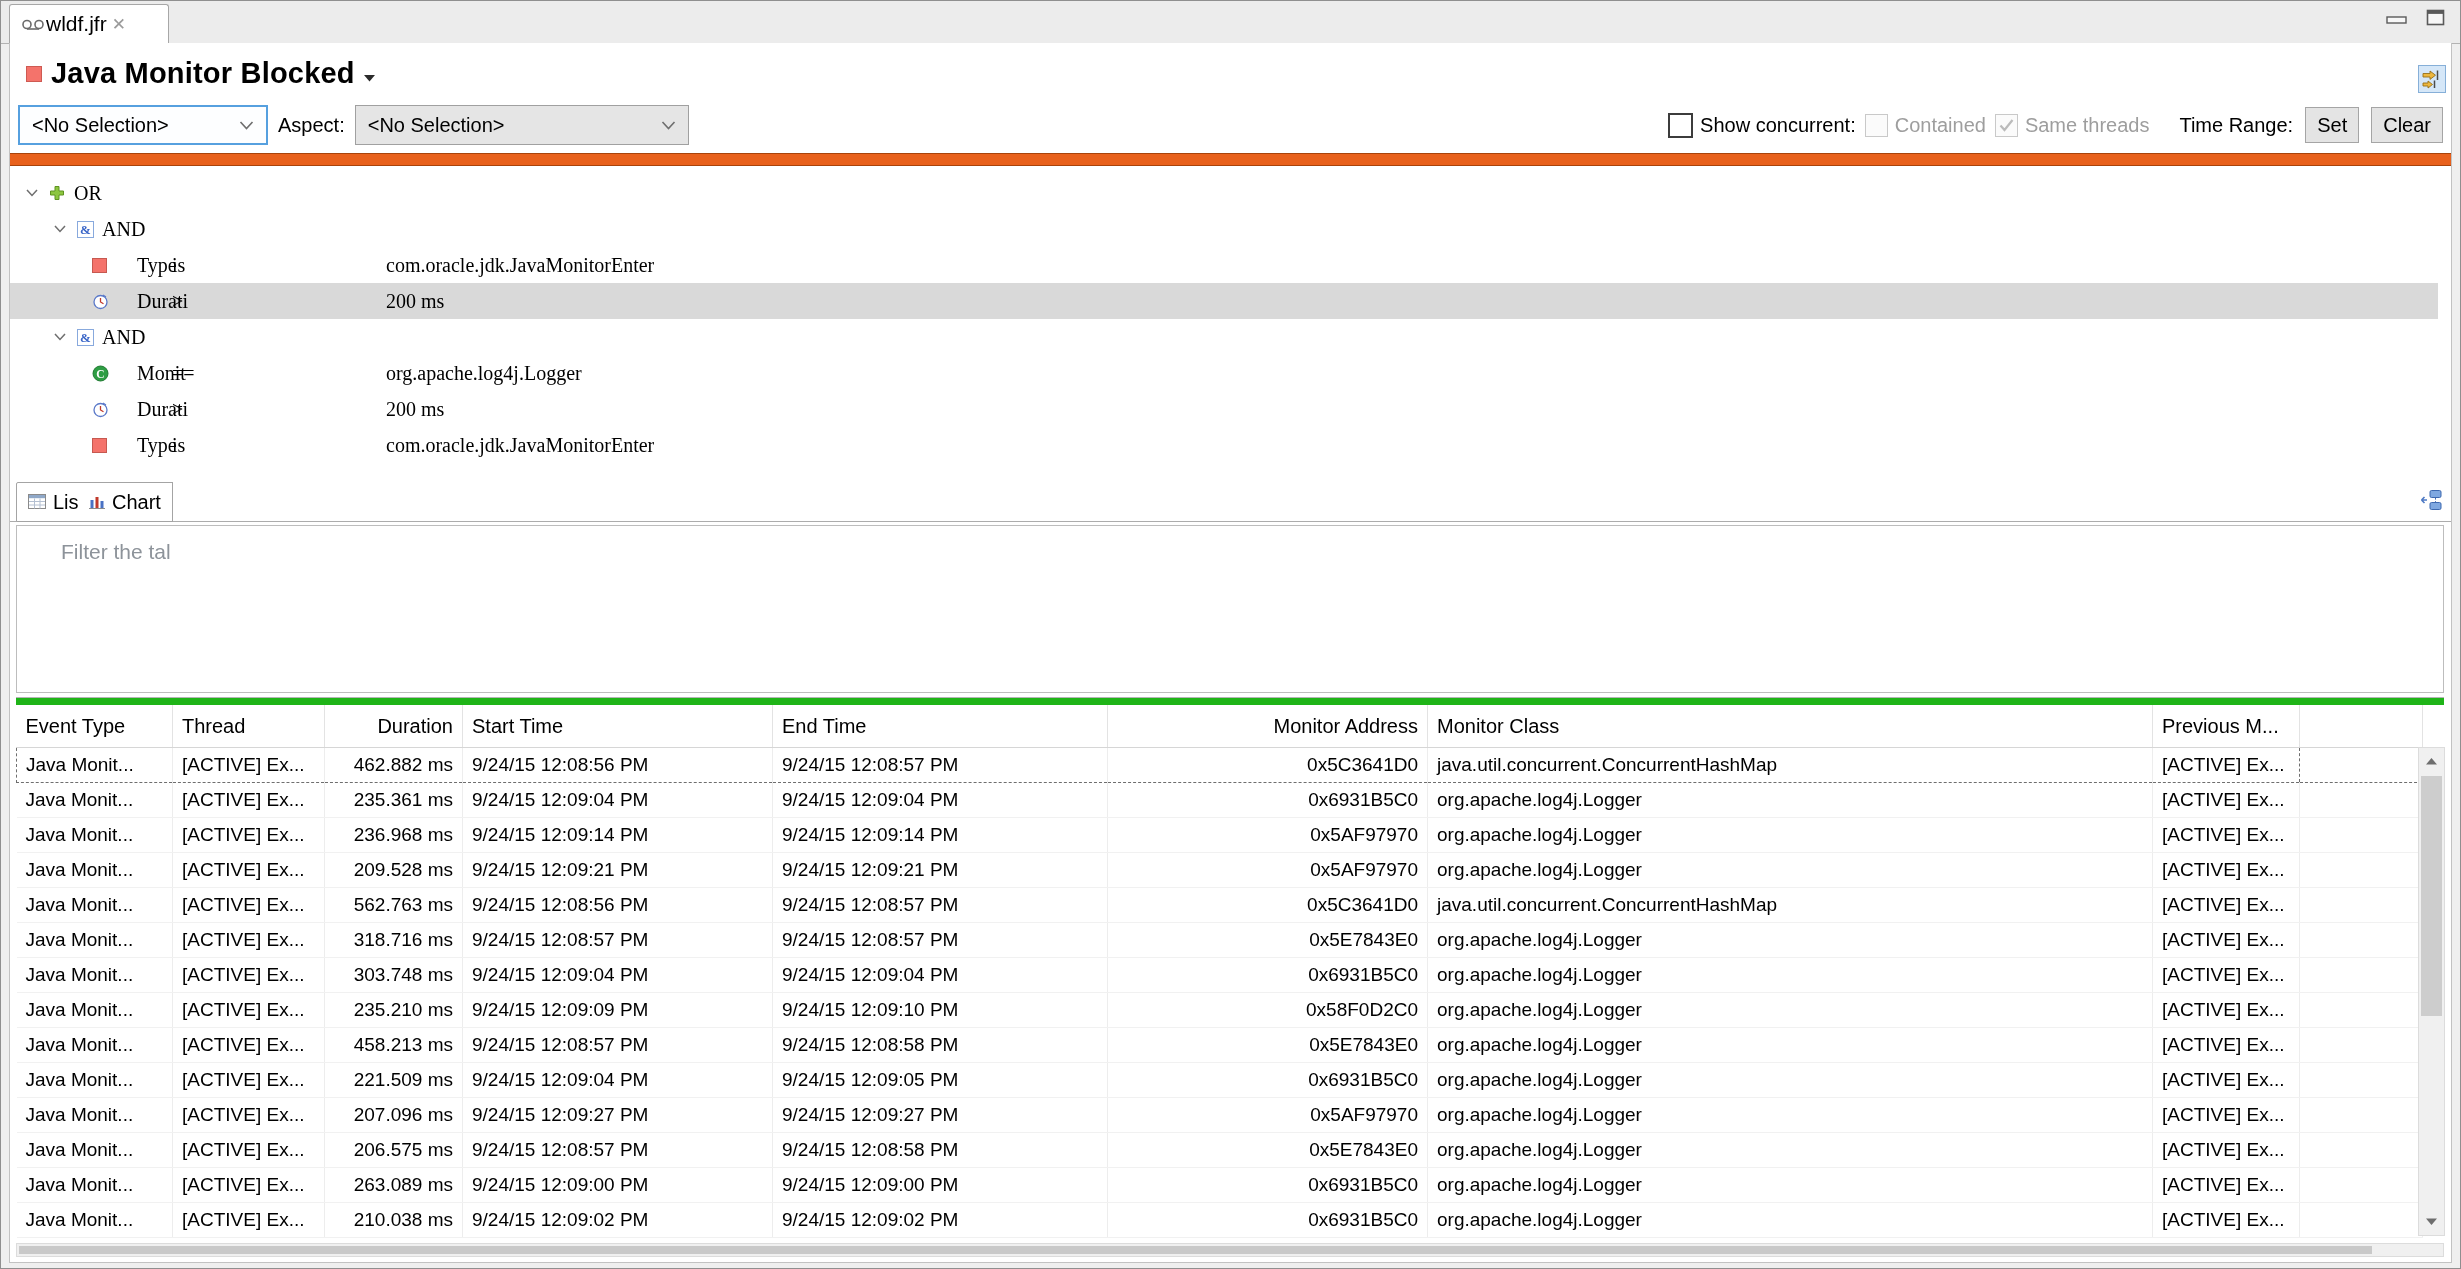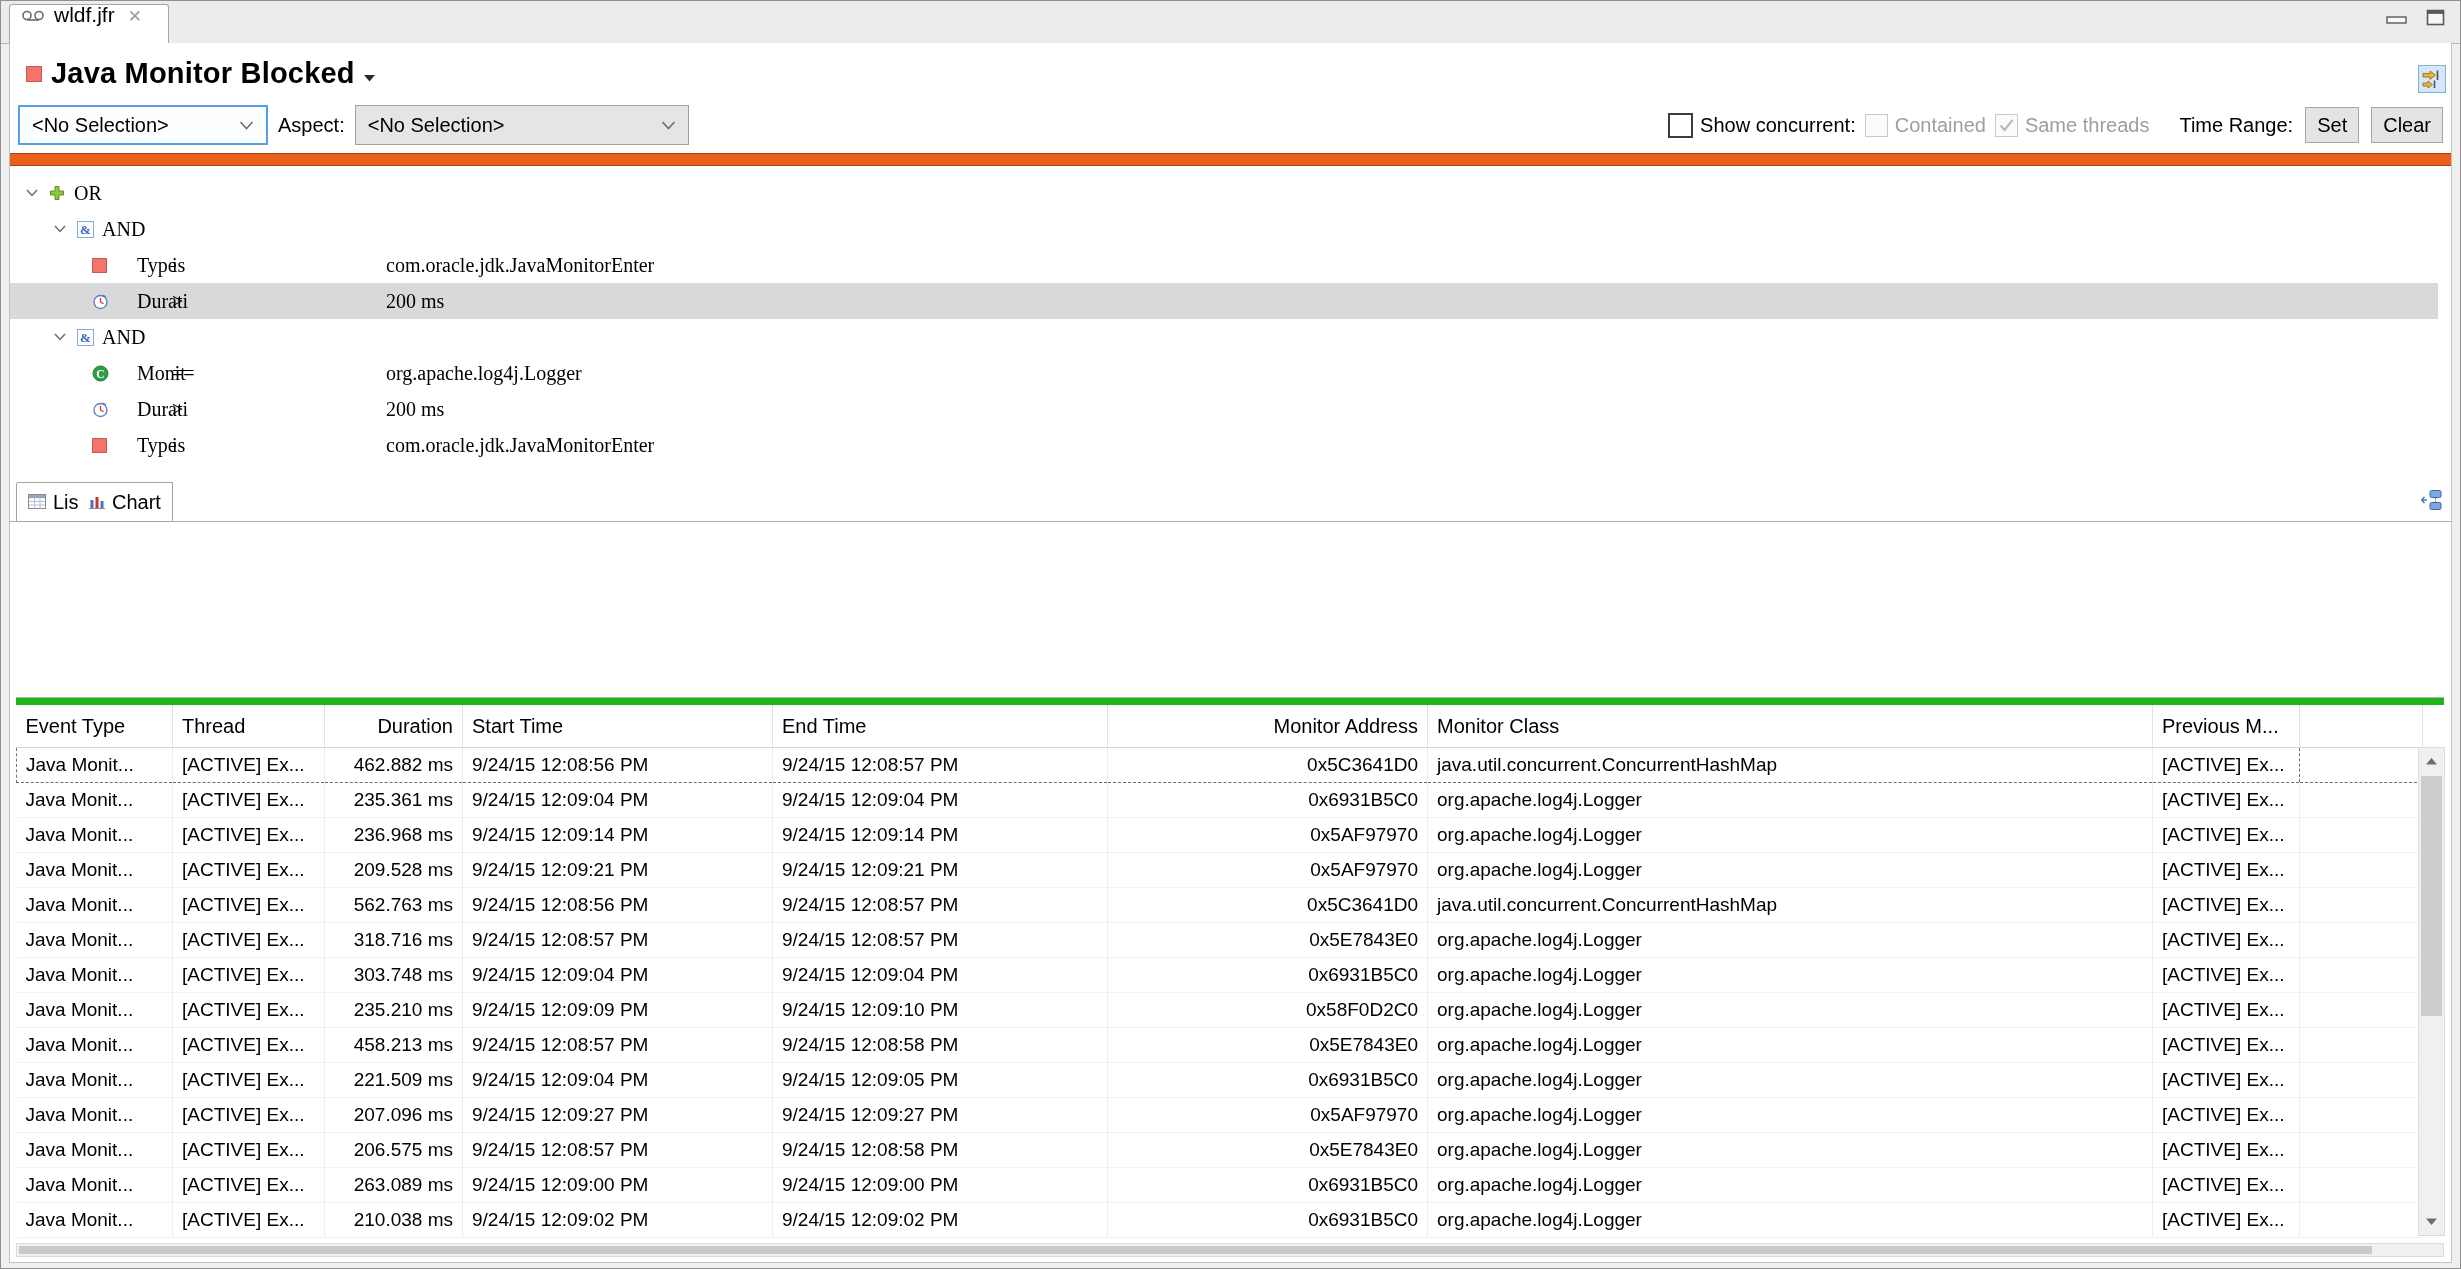--- a/index.html
+++ b/index.html
@@ -6,21 +6,21 @@
   body{
     width:2461px;height:1269px;position:relative;overflow:hidden;
     background:#EFEFEF;font-family:"Liberation Sans",sans-serif;color:#000;
   }
   .app{position:absolute;inset:0;border:1px solid #8F8F8F;background:#EFEFEF;box-sizing:border-box;}
 
   
   .tabstrip{position:absolute;top:0;left:0;right:0;height:42px;background:#ECECEC;border-bottom:1px solid #B3B3B3;}
   .etab{position:absolute;left:8px;top:3px;height:39px;min-width:160px;background:#FFF;
         border:1px solid #A7A7A7;border-bottom:none;border-radius:3px 3px 0 0;
-        display:flex;align-items:flex-end;gap:9px;padding:16px 12px;font-size:21px;box-sizing:border-box;}
+        display:flex;align-items:center;gap:1px;padding:10px 12px;font-size:21px;box-sizing:border-box;}
   .closex{color:#9B9B9B;font-size:17px;margin-left:4px;cursor:pointer;}
   .winbtns{position:absolute;right:14px;top:8px;display:flex;gap:18px;align-items:center;}
 
   
   .editor{position:absolute;left:8px;right:8px;top:42px;bottom:5px;background:#FFF;
           border:1px solid #C2C2C2;border-top:none;box-sizing:border-box;}
 
   .hdr{position:absolute;top:0;left:0;right:0;height:54px;margin-left:8px;}
   .hdrleft{display:flex;align-items:center;gap:9px;padding:14px 0 0 8px;}
   .redsq{width:16px;height:16px;background:#F4736B;border:1px solid #CE5A52;box-sizing:border-box;}
@@ -312,20 +312,23 @@
       <span class="layouticon">
         <svg width="26" height="24" viewBox="0 0 26 24">
           <rect x="13" y="2.5" width="11" height="7" rx="1.5" fill="#7FA8E0" stroke="#3D69B0"></rect>
           <rect x="13" y="14.5" width="11" height="7" rx="1.5" fill="#7FA8E0" stroke="#3D69B0"></rect>
           <path d="M10 12H4.5m0 0l3-3m-3 3l3 3" stroke="#4D79C4" stroke-width="1.6" fill="none"></path>
           <path d="M18.5 10v4" stroke="#3D69B0" stroke-dasharray="1.6 1.6"></path>
         </svg>
       </span>
     </div>
 
+    <div class="filterbox">
+      <span class="ph">Filter the tal</span>
+    </div>
 
     <div class="tablewrap">
       <div class="greenbar"></div>
       <table class="ev">
         <colgroup id="cols">
             <col style="width: 156px;">
             <col style="width: 152px;">
             <col style="width: 138px;">
             <col style="width: 310px;">
             <col style="width: 335px;">

